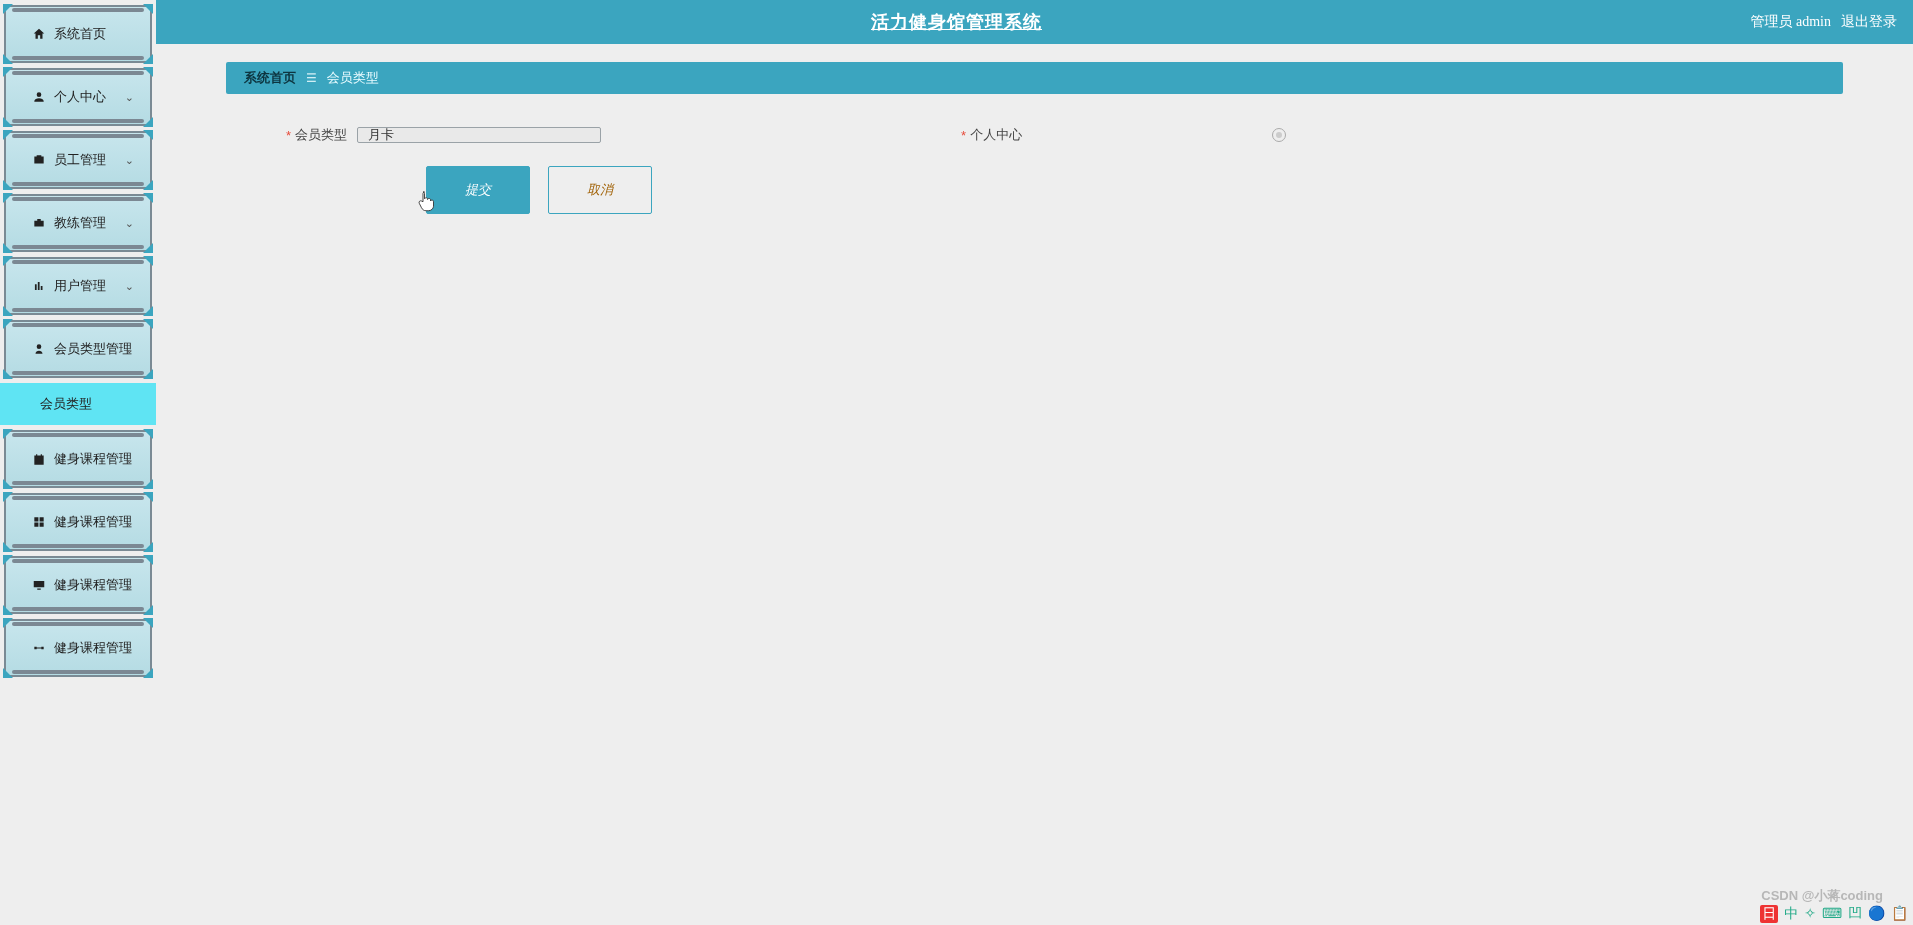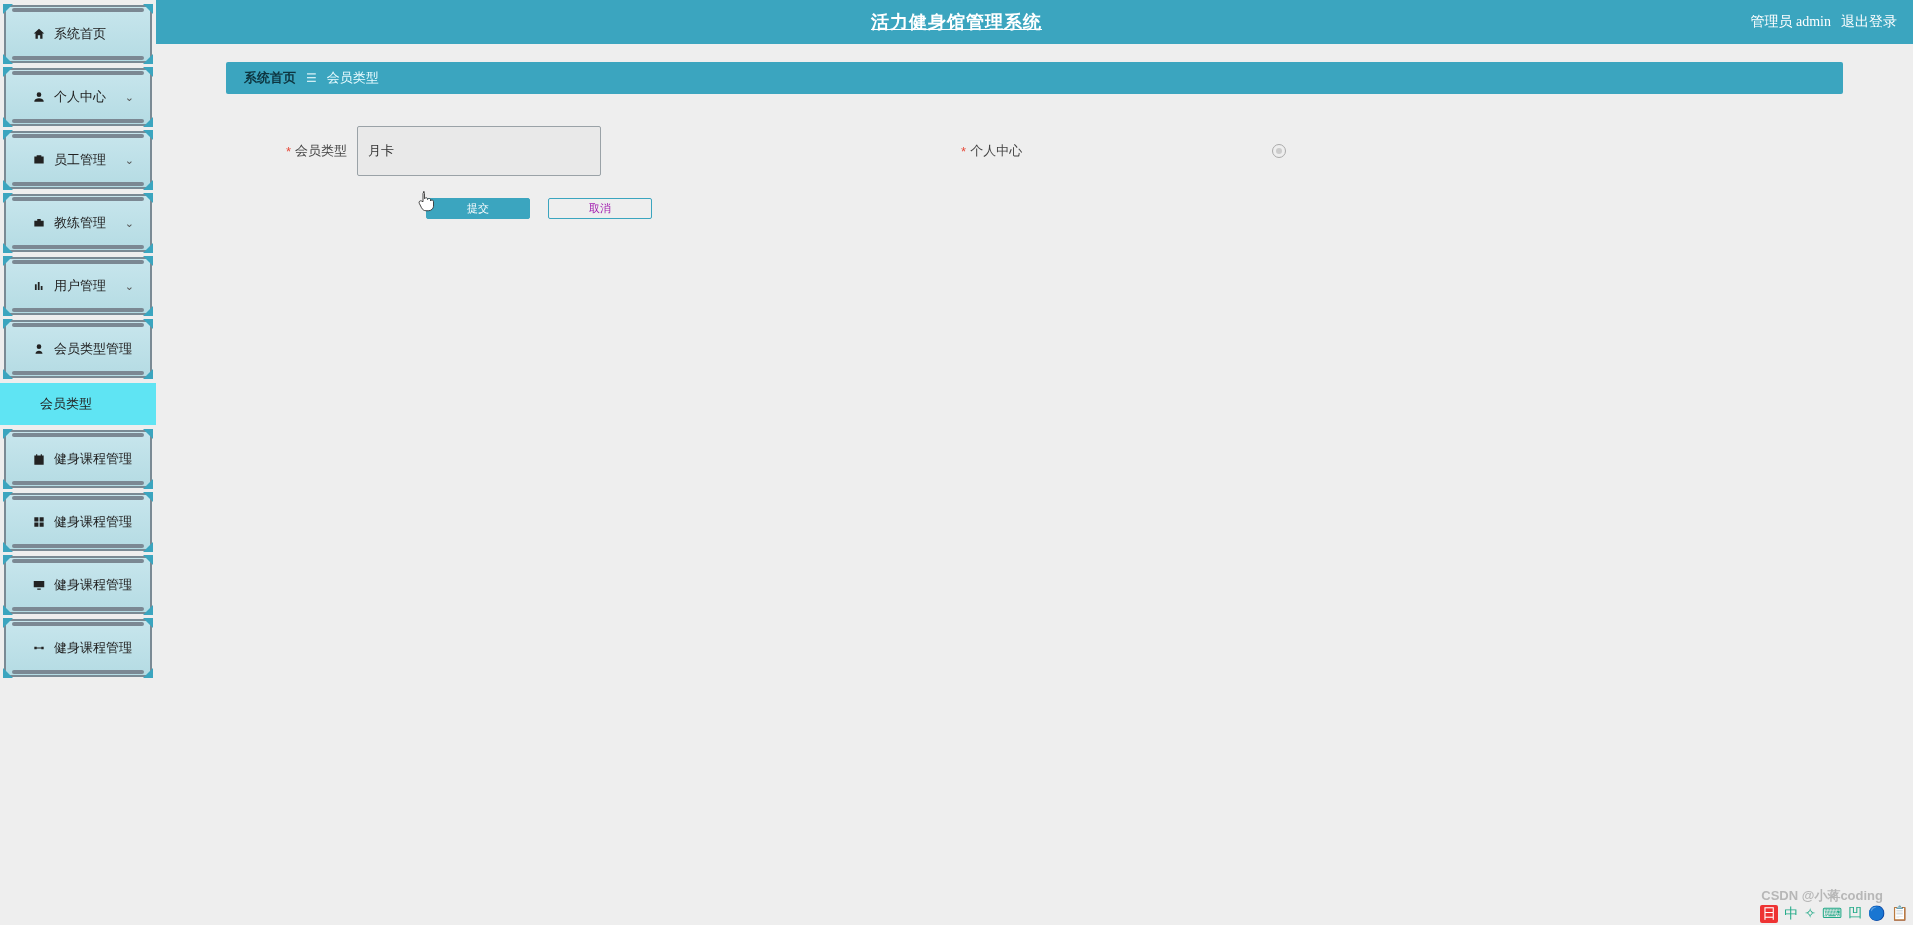--- a/index.html
+++ b/index.html
@@ -141,21 +141,21 @@
     gap: 360px;
   }
   .field {
     display: flex;
     align-items: center;
   }
   .field .req { color: #e74c3c; margin-right: 4px; font-size: 13px; }
   .field label { font-size: 13px; color: #444; margin-right: 10px; }
   .field input {
     width: 244px;
-    height: 50px;
+    height: 16px;
     border: 1px solid #9aa2a7;
     background: #e9e9e9;
     padding: 0 10px;
     font-size: 13px;
     color: #333;
     border-radius: 2px;
     outline: none;
   }
   .radio-dot {
     width: 14px; height: 14px;
@@ -169,34 +169,35 @@
     content: ""; position: absolute; inset: 3px;
     border-radius: 50%; background: #ccc;
   }
   .btn-row {
     margin-top: 22px;
     display: flex;
     gap: 18px;
     padding-left: 140px;
   }
   .btn {
-    width: 104px; height: 21px;
+    width: 104px; height: 48px;
     border-radius: 2px;
-    font-size: 11px;
+    font-size: 13px;
     display: flex; align-items: center; justify-content: center;
     cursor: pointer;
+    font-style: italic;
   }
   .btn.primary {
     background: #3ba5bf;
     color: #fff;
     border: 1px solid #3ba5bf;
   }
   .btn.secondary {
     background: transparent;
-    color: #a21caf;
+    color: #a16207;
     border: 1px solid #3ba5bf;
   }
 
   
   .cursor {
     position: absolute;
     left: 417px; top: 190px;
     width: 18px; height: 22px;
     pointer-events: none;
   }

